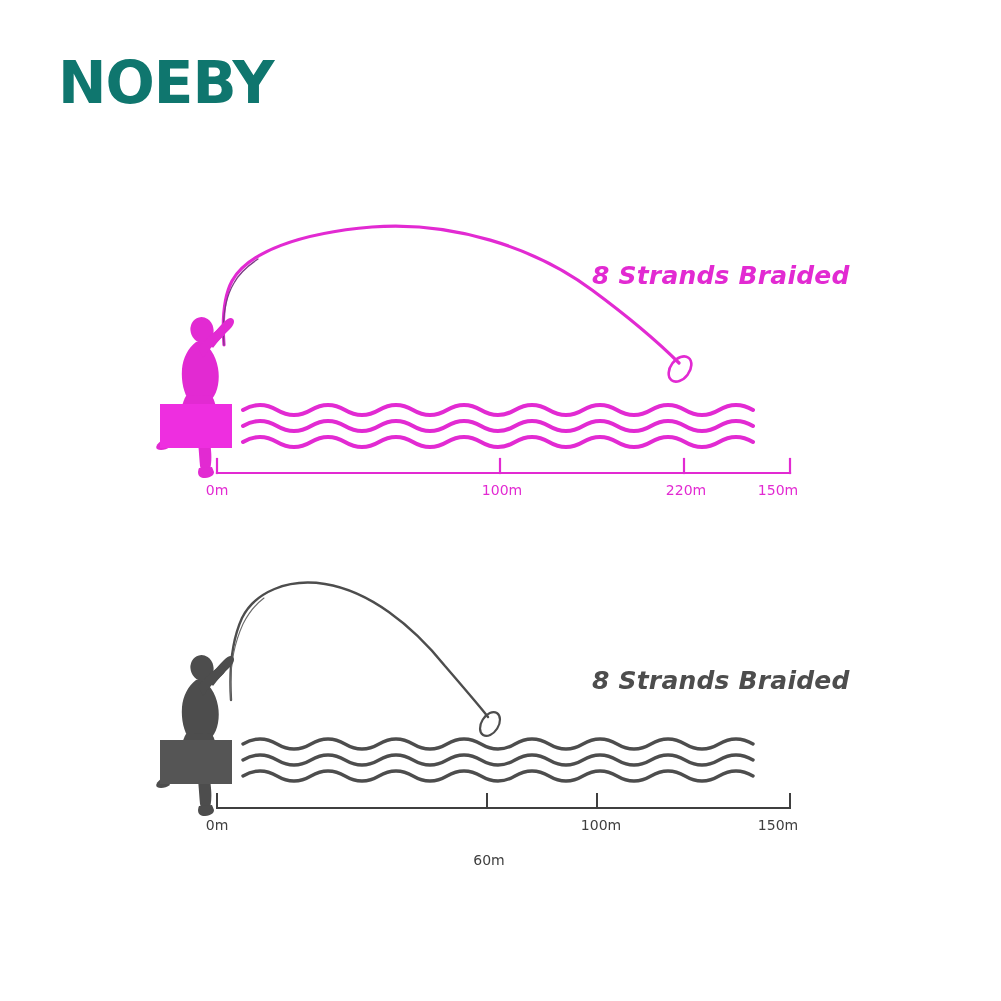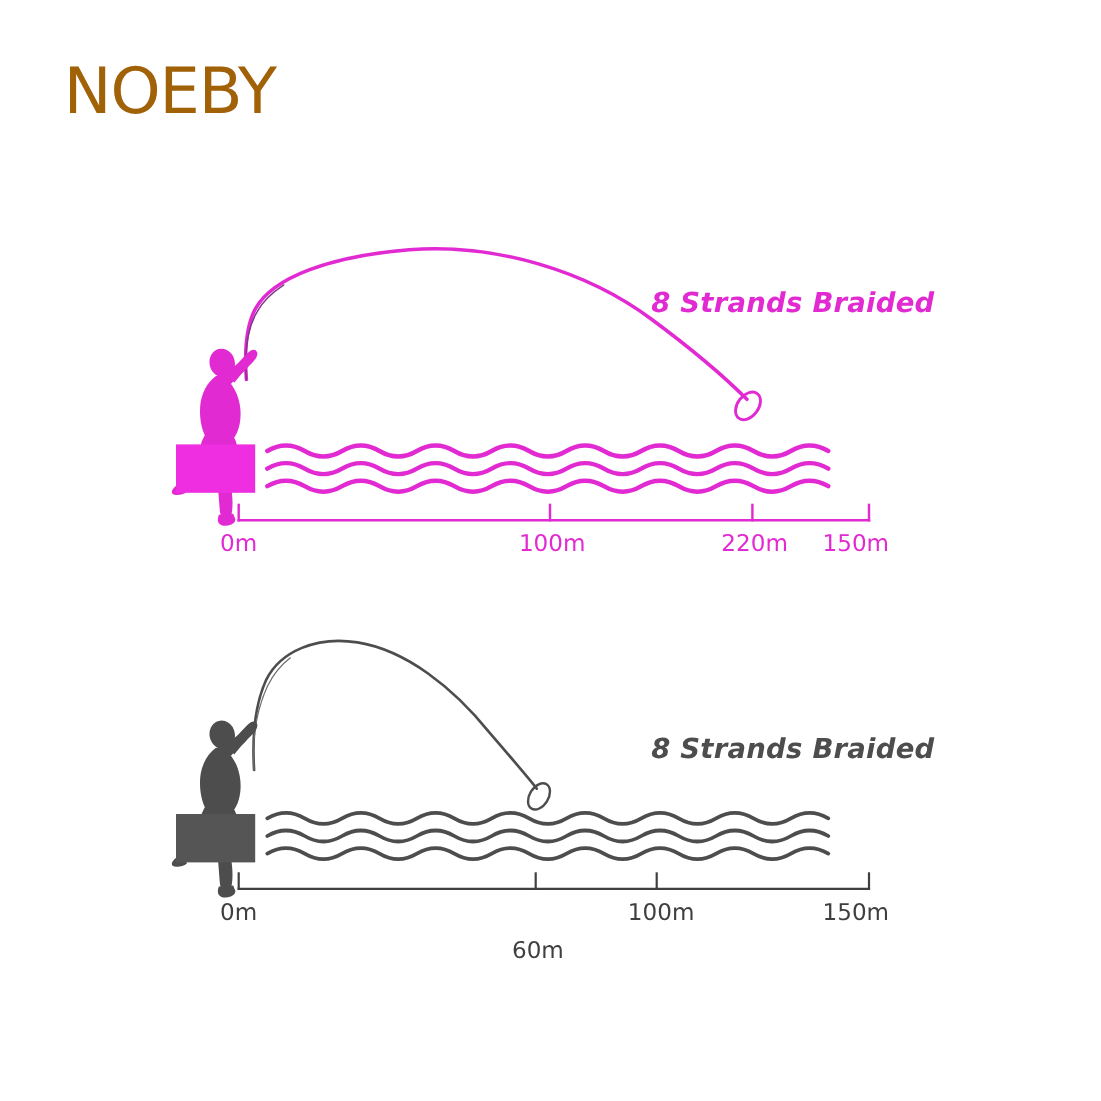--- a/index.html
+++ b/index.html
@@ -19,25 +19,25 @@
     inset: 0;
     width: 1001px;
     height: 1001px;
   }
   
   .brand {
     position: absolute;
     left: 58px;
     top: 54px;
     font-family: "DejaVu Sans", sans-serif;
-    font-weight: 400;
+    font-weight: 700;
     font-size: 58px;
     letter-spacing: -1px;
     line-height: 1;
-    color: #a16207;
+    color: #0f766e;
     user-select: none;
   }
   
   .panel-label {
     position: absolute;
     font-family: "DejaVu Sans", sans-serif;
     font-style: italic;
     font-weight: 700;
     font-size: 25px;
     letter-spacing: 0.2px;
@@ -50,21 +50,21 @@
   }
   #label-bottom {
     left: 592px;
     top: 666px;
     color: #4d4d4d;
   }
   
   .tick-label {
     position: absolute;
     font-family: "DejaVu Sans", sans-serif;
-    font-size: 21px;
+    font-size: 14px;
     font-weight: 400;
     white-space: nowrap;
     transform: translateX(-50%);
   }
   .tick-label.magenta { color: #e22ad2; }
   .tick-label.gray    { color: #3f3f3f; }
 
   svg.art {
     position: absolute;
     left: 0;

